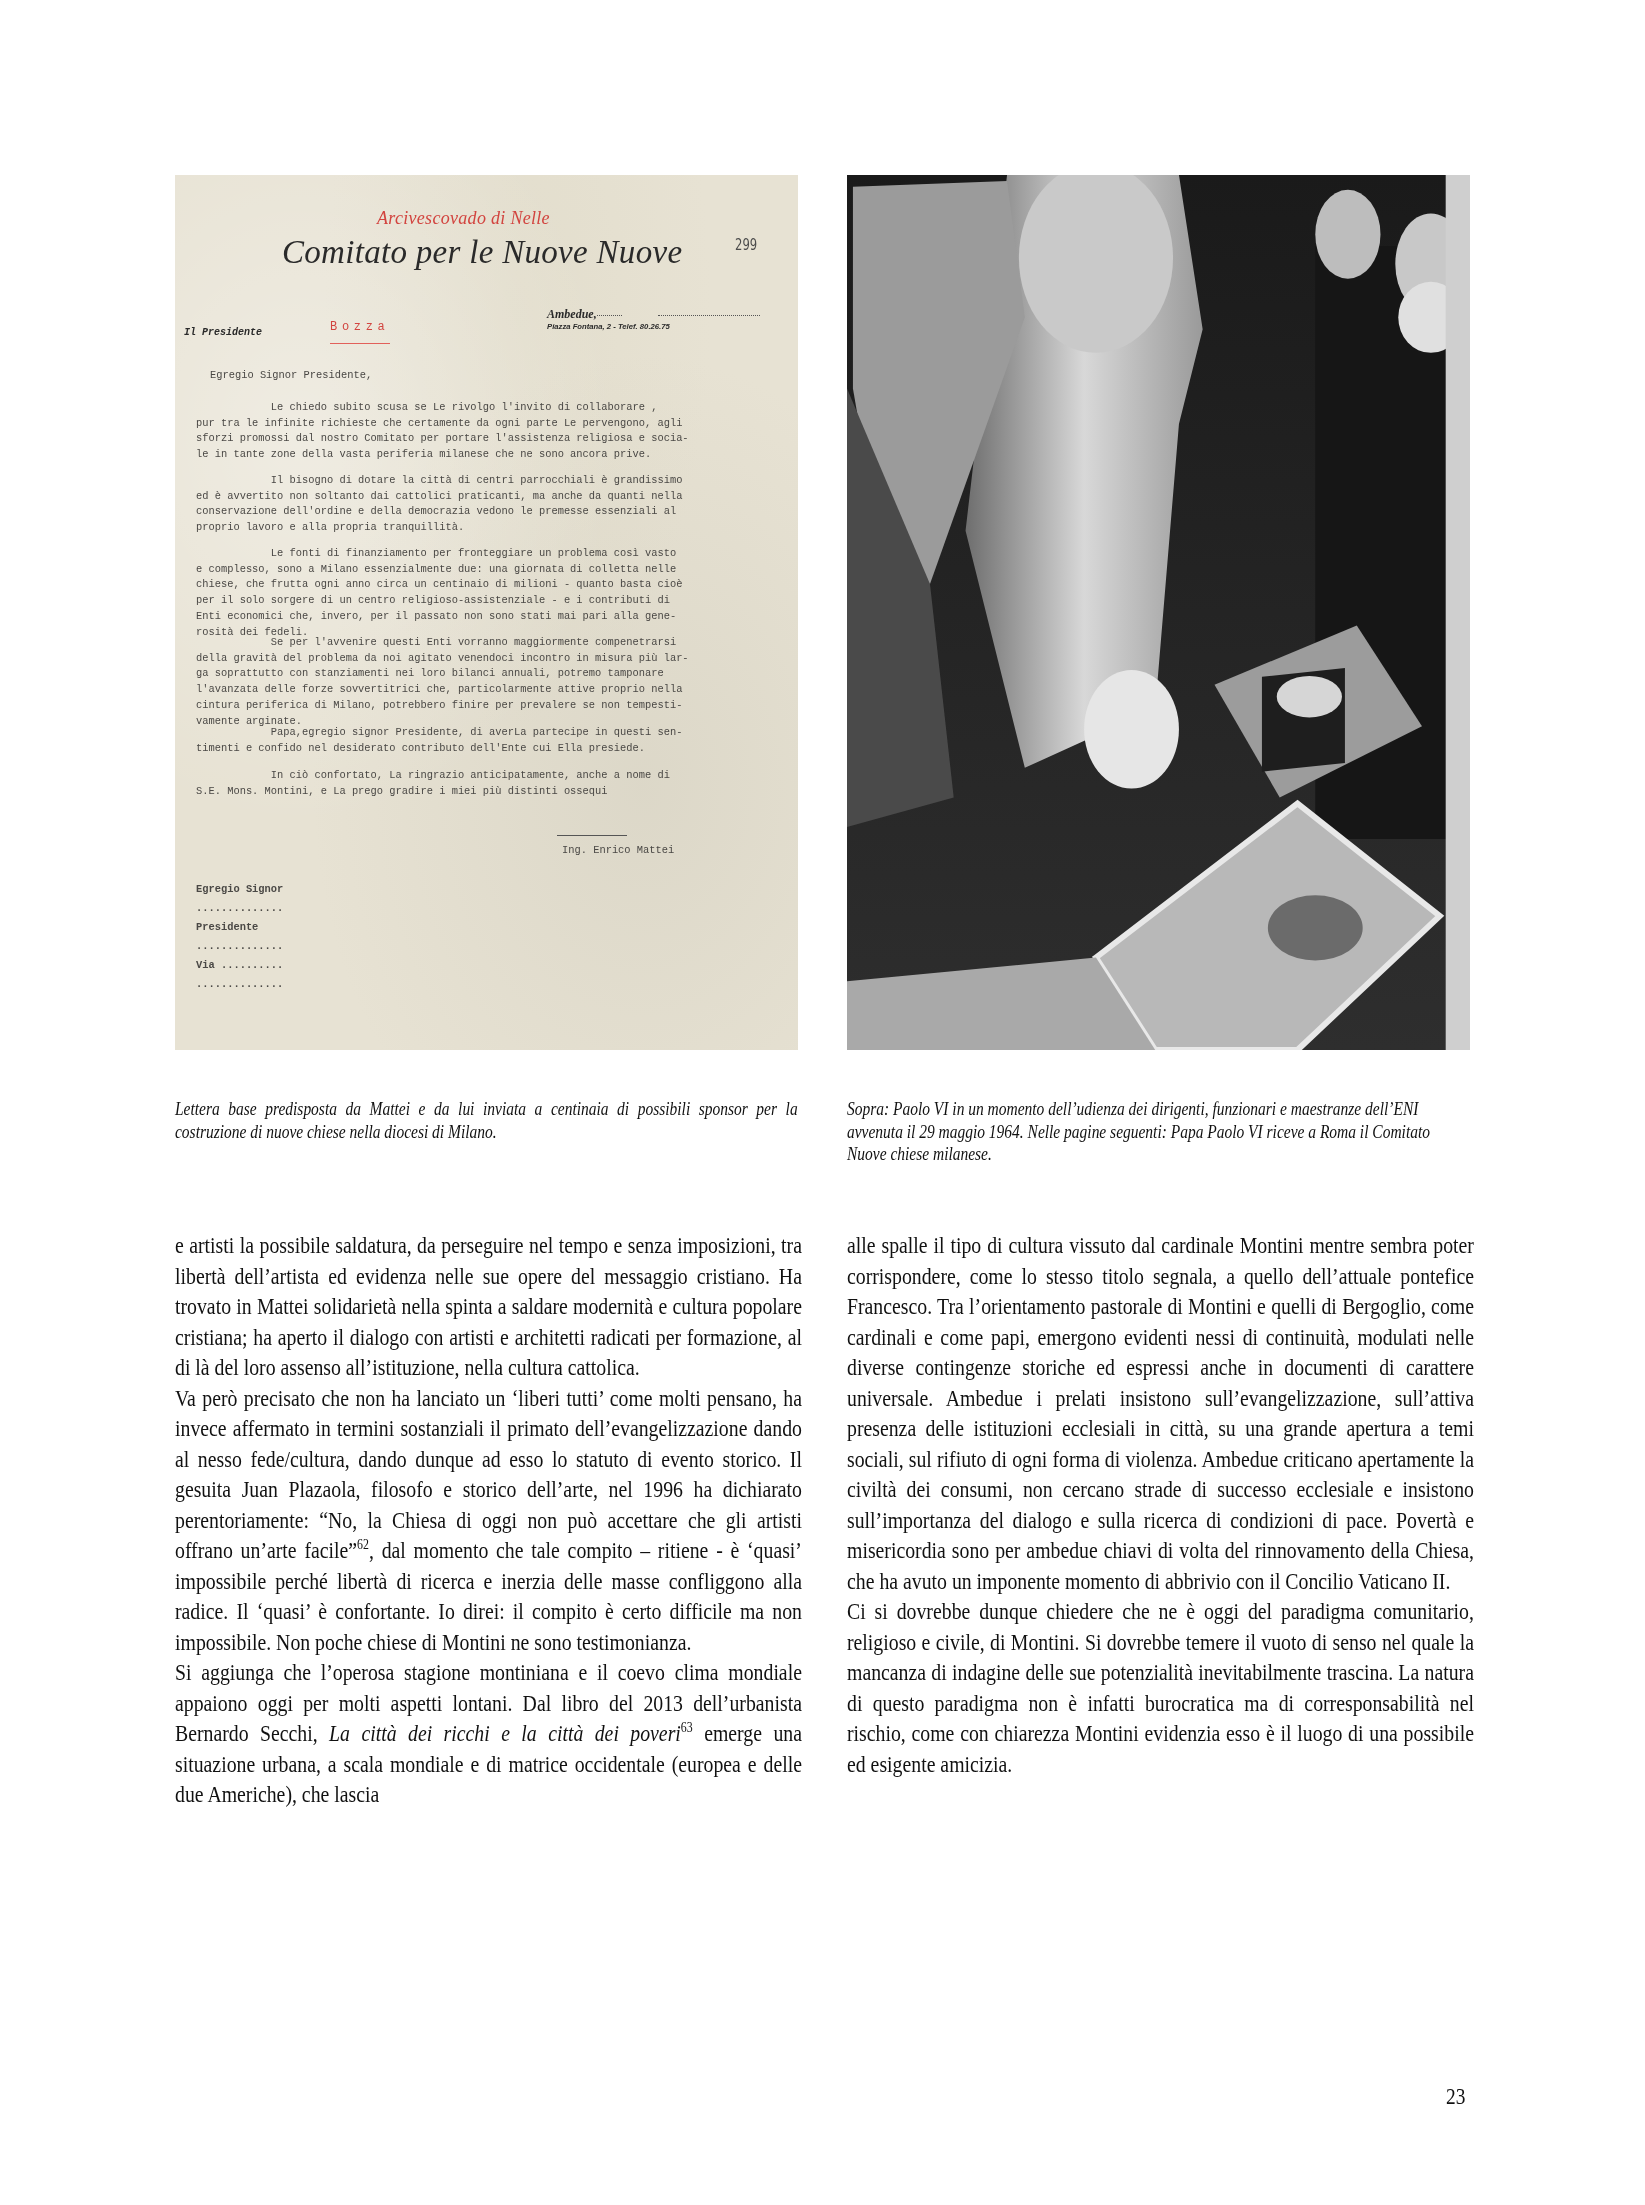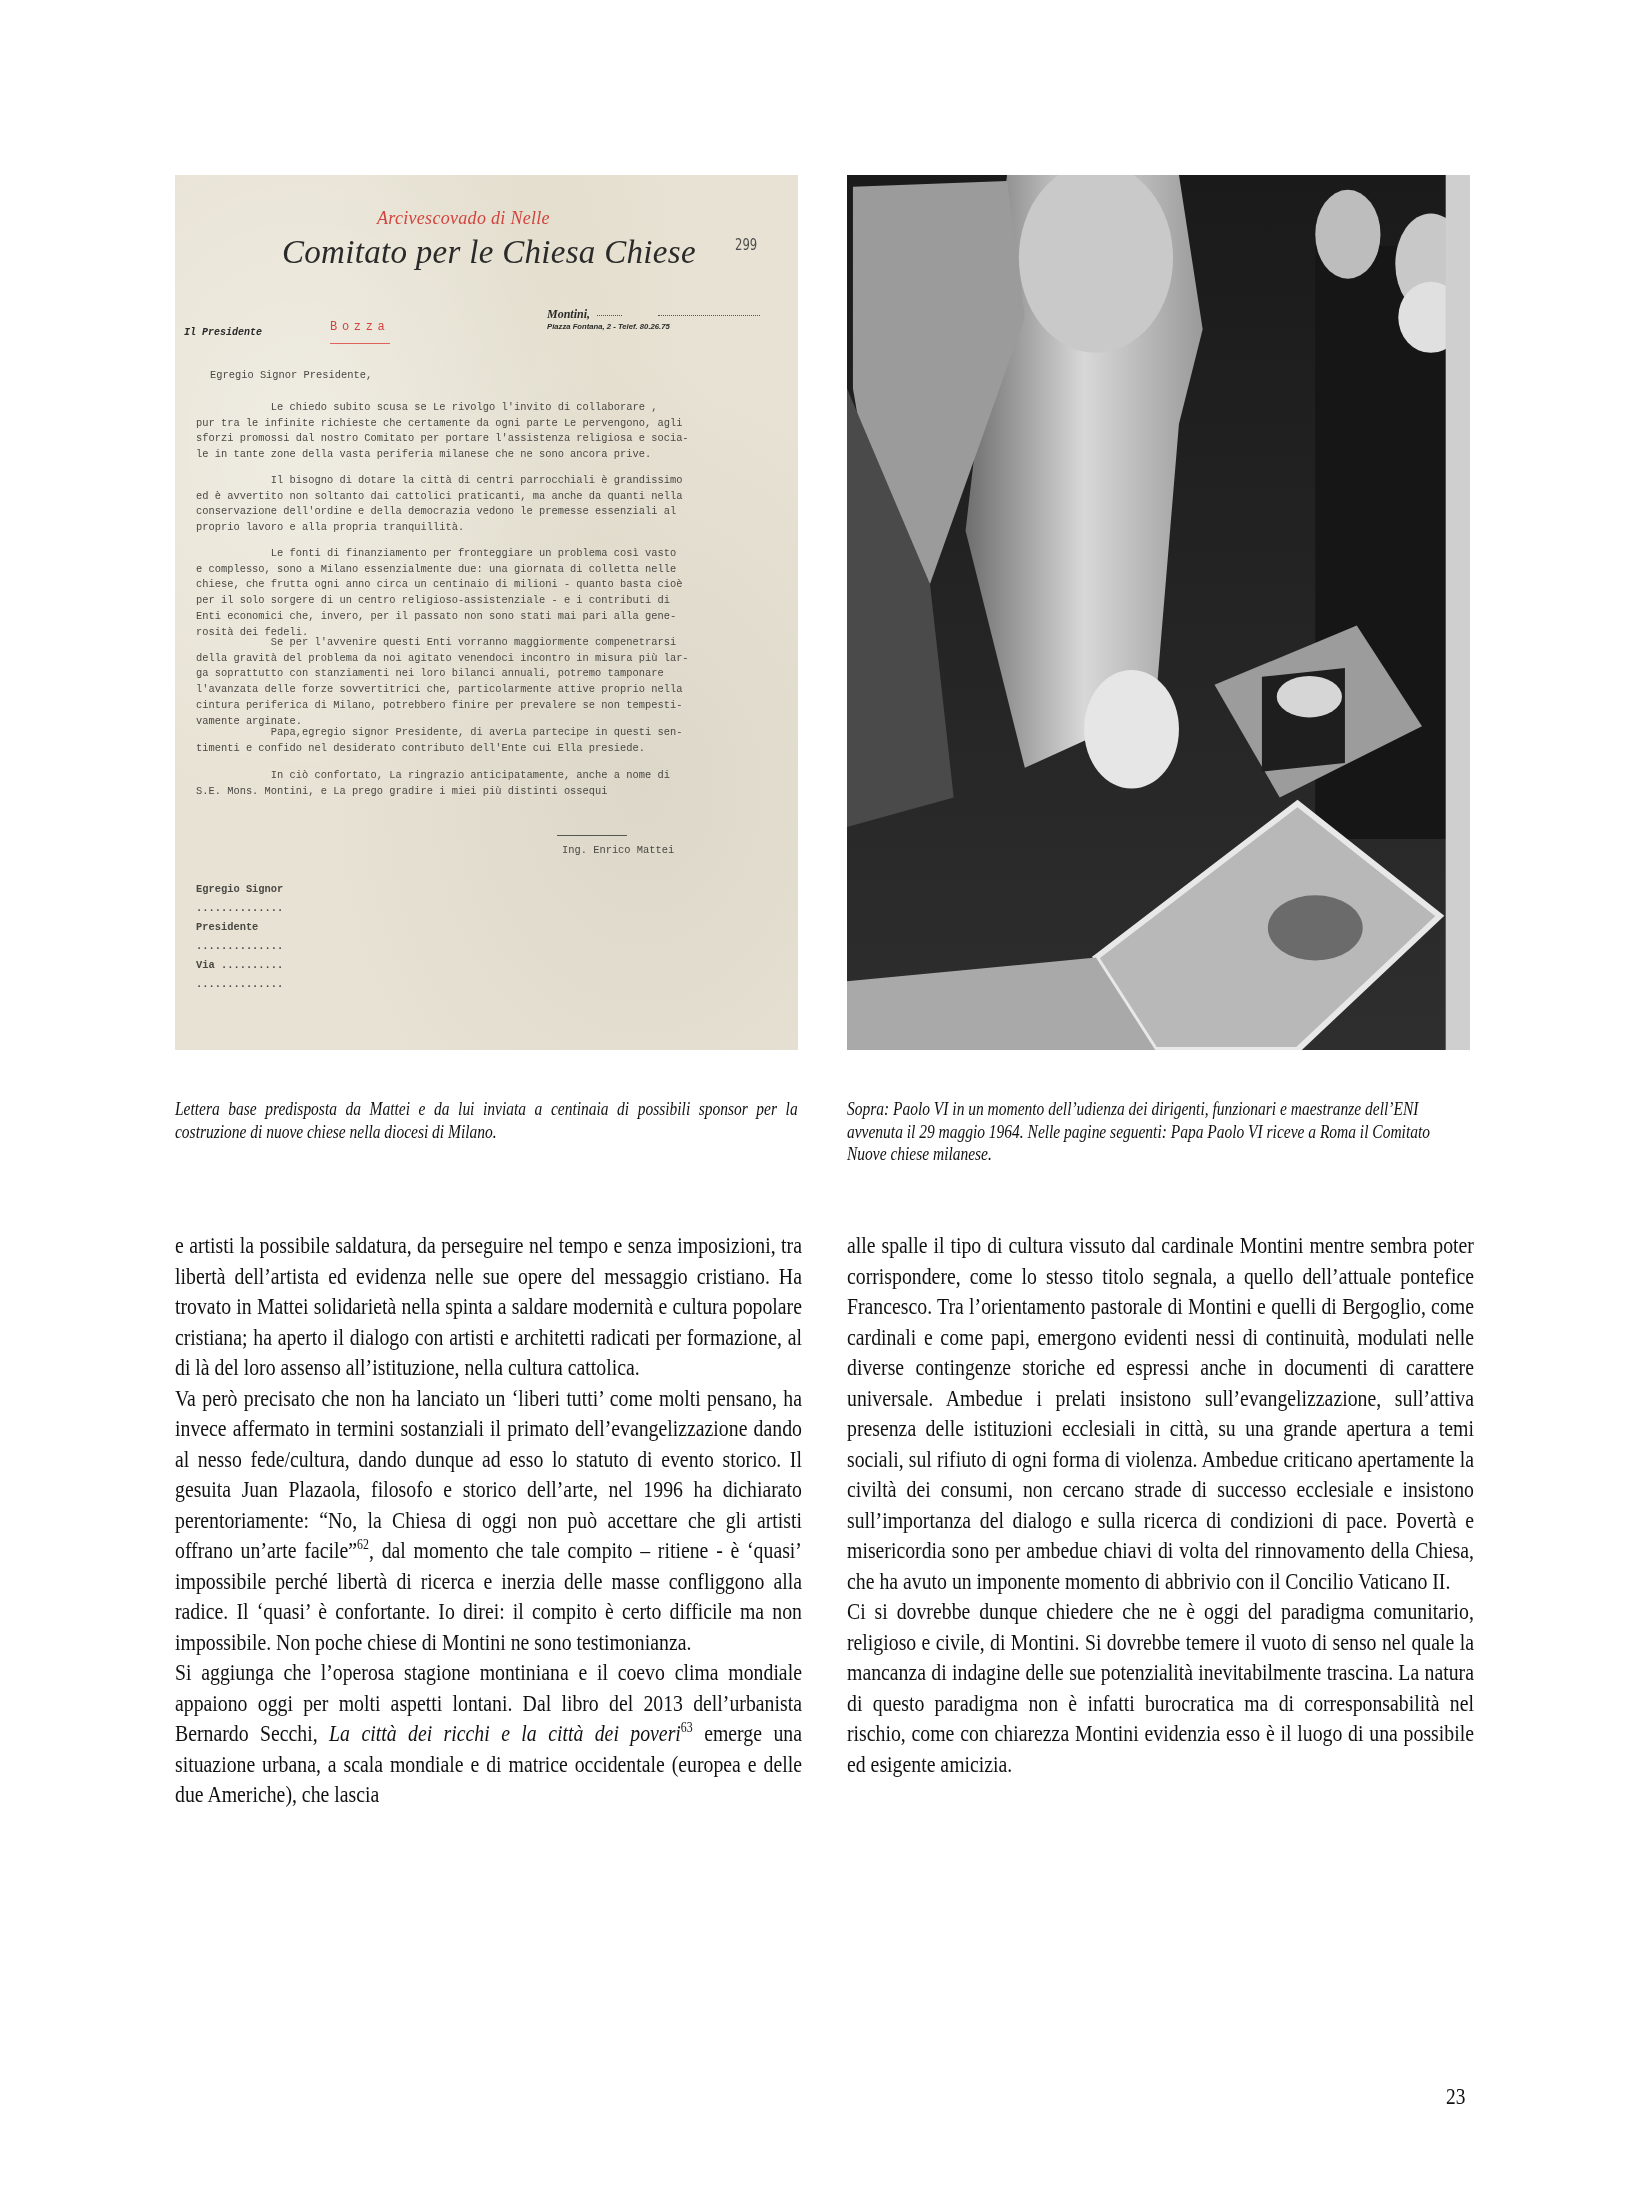--- a/index.html
+++ b/index.html
@@ -71,23 +71,23 @@
     position: absolute; left: 1446px; top: 2084px;
     font-family: "Liberation Serif", serif; font-size: 22.5px; color: #111;
     transform: scaleX(0.86); transform-origin: left top;
   }
 </style>
 </head>
 <body>
 
 <div class="letter">
   <div class="lh-arch">Arcivescovado di Nelle</div>
-  <div class="lh-title">Comitato per le Chiesa Chiese</div>
+  <div class="lh-title">Comitato per le Nuove Nuove</div>
   <div class="lh-number">299</div>
-  <div class="lh-milano">Montini,</div>
+  <div class="lh-milano">Ambedue,</div>
   <div class="lh-dots1"></div>
   <div class="lh-dots2"></div>
   <div class="lh-address">Piazza Fontana, 2 - Telef. 80.26.75</div>
   <div class="lh-presidente">Il Presidente</div>
   <div class="lh-bozza">Bozza</div>
 
   <div class="typed salutation">Egregio Signor Presidente,</div>
   <div class="typed para1">            Le chiedo subito scusa se Le rivolgo l'invito di collaborare ,
 pur tra le infinite richieste che certamente da ogni parte Le pervengono, agli
 sforzi promossi dal nostro Comitato per portare l'assistenza religiosa e socia-

